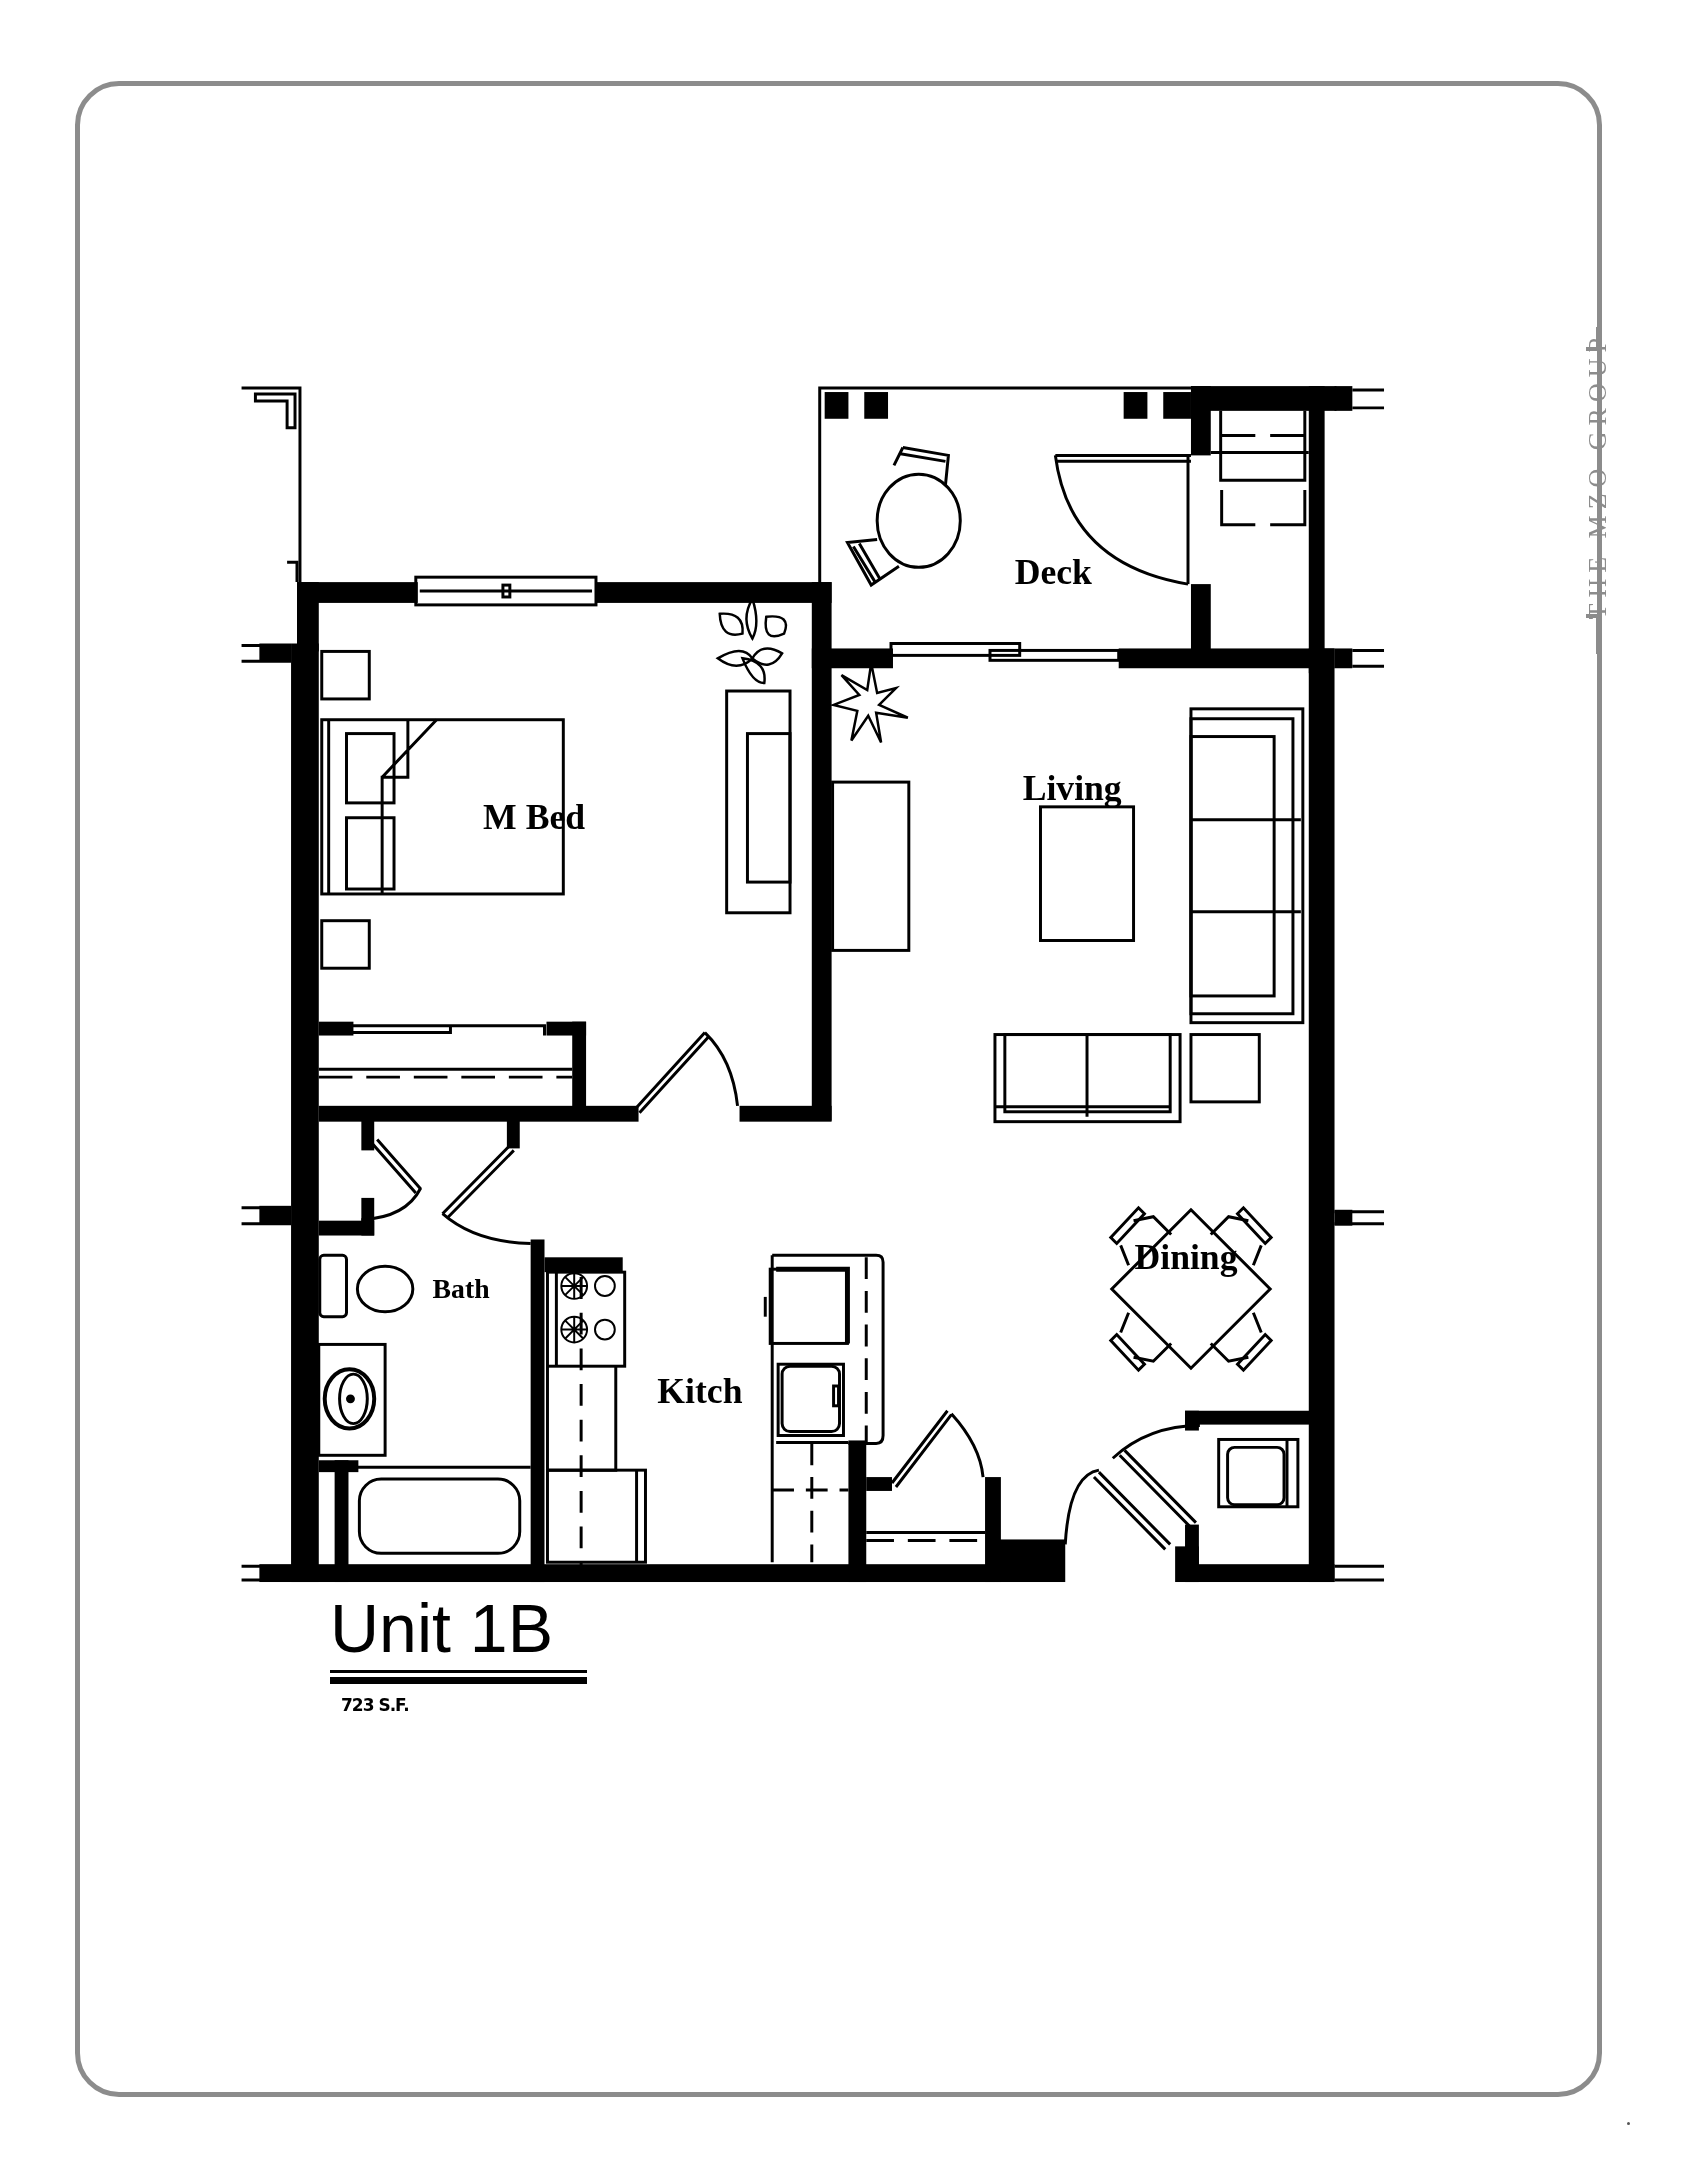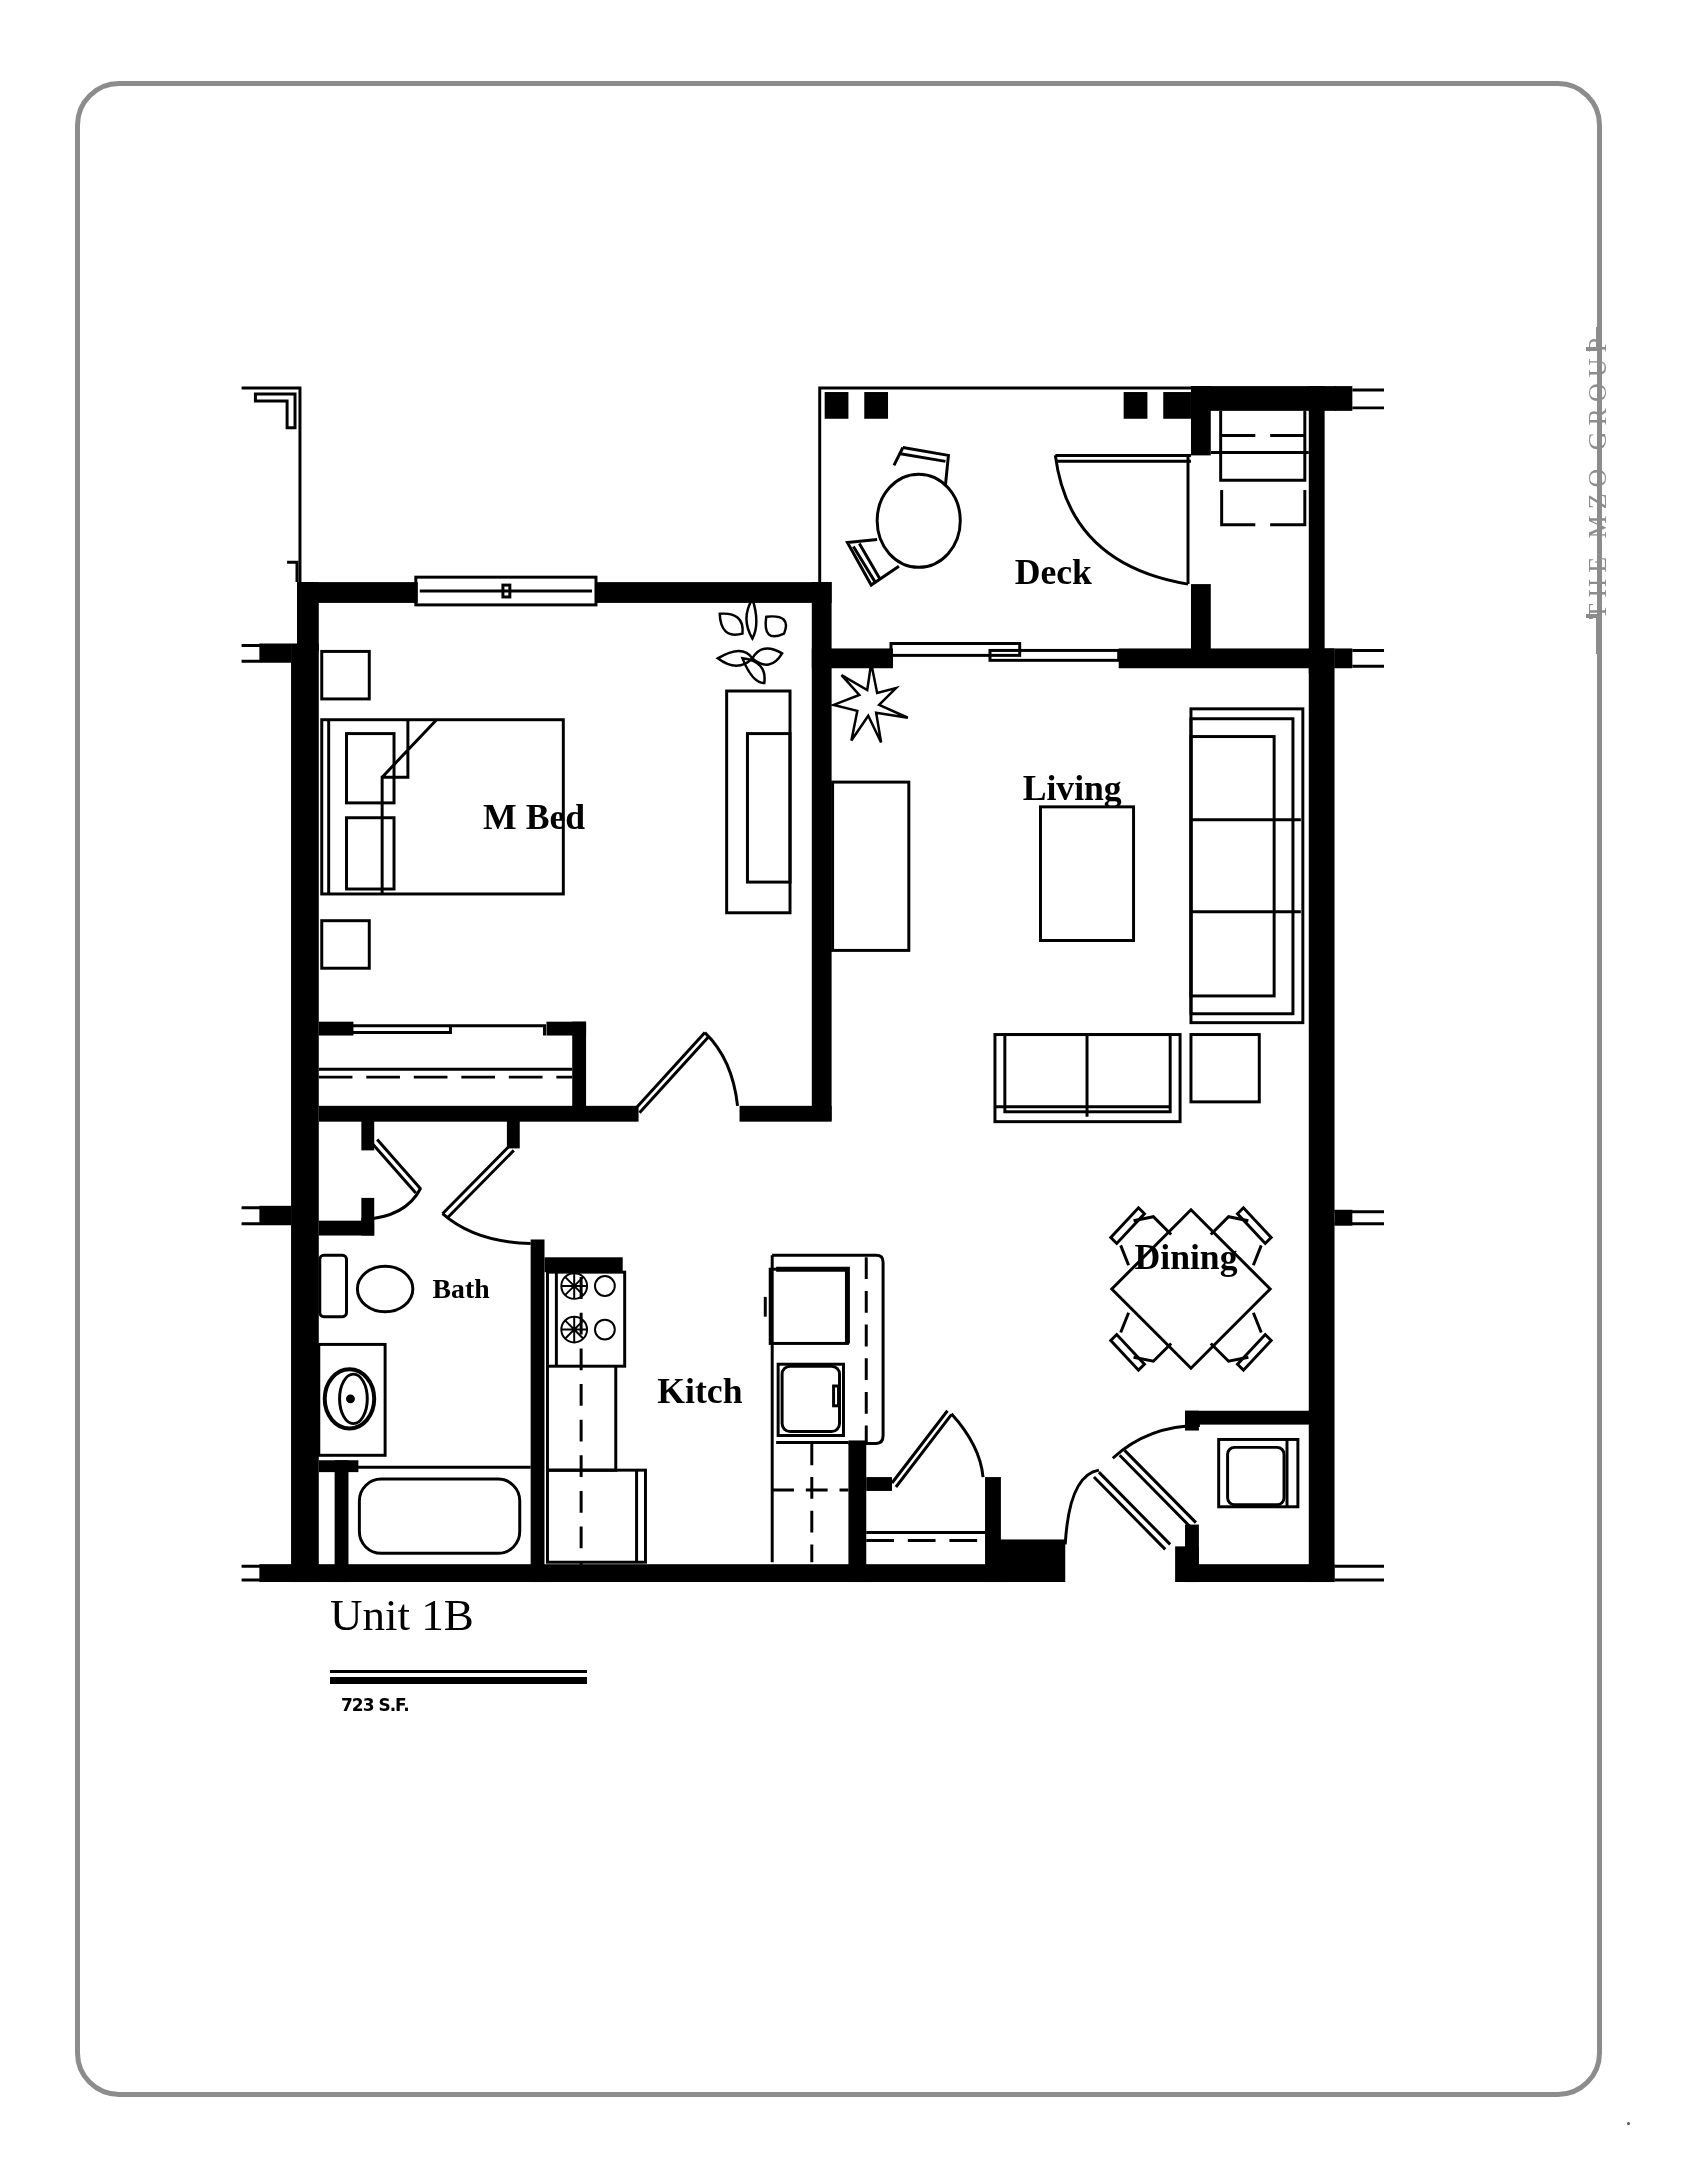--- a/index.html
+++ b/index.html
@@ -6,21 +6,21 @@
   body { width:1683px; height:2178px; position:relative; overflow:hidden; font-family:"Liberation Serif", serif; }
   .frame { position:absolute; left:75px; top:81px; width:1527px; height:2016px; border:5px solid #8c8c8c; border-radius:44px; box-sizing:border-box; }
   .brand { position:absolute; left:1578px; top:327px; width:40px; height:307px; }
   .brand-text { position:absolute; left:-119px; top:139px; width:277px; transform:rotate(-90deg); text-align:center; font-family:"Liberation Serif", serif; font-size:26px; color:#8c8c8c; letter-spacing:6px; white-space:nowrap; }
   .brand-tick-top { position:absolute; left:18px; top:0; width:4px; height:24px; background:#8c8c8c; }
   .brand-tick-top::after { content:""; position:absolute; left:-10px; top:20px; width:14px; height:4px; background:#8c8c8c; }
   .brand-tick-bot { position:absolute; left:18px; top:287px; width:4px; height:40px; background:#8c8c8c; }
   .brand-tick-bot::before { content:""; position:absolute; left:-10px; top:0; width:14px; height:4px; background:#8c8c8c; }
   svg.plan { position:absolute; left:0; top:0; }
   .room-label { font-family:"Liberation Serif", serif; font-weight:bold; fill:#000; }
-  .unit-title { position:absolute; left:330px; top:1589px; font-family:Liberation Serif, serif; font-size:45px; color:#000; }
+  .unit-title { position:absolute; left:330px; top:1589px; font-family:Liberation Sans, sans-serif; font-size:68px; color:#000; }
   .unit-rule1 { position:absolute; left:330px; top:1670px; width:257px; height:3px; background:#000; }
   .unit-rule2 { position:absolute; left:330px; top:1677px; width:257px; height:7px; background:#000; }
   .unit-area { position:absolute; left:341px; top:1695px; font-family:"DejaVu Sans", sans-serif; font-weight:bold; font-size:17px; color:#000; letter-spacing:-1px;text-align:center; }
   .dot { position:absolute; left:1627px; top:2122px; width:3px; height:3px; background:#555; border-radius:50%; }
 </style>
 </head>
 <body>
 
 <div class="frame"></div>
 

